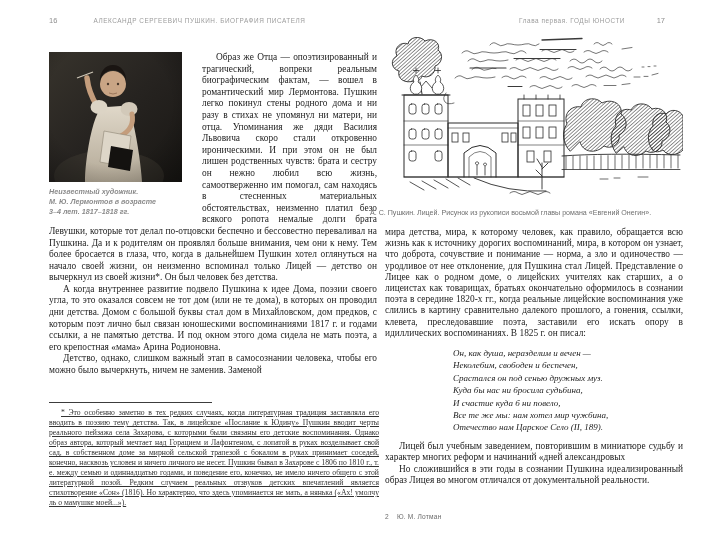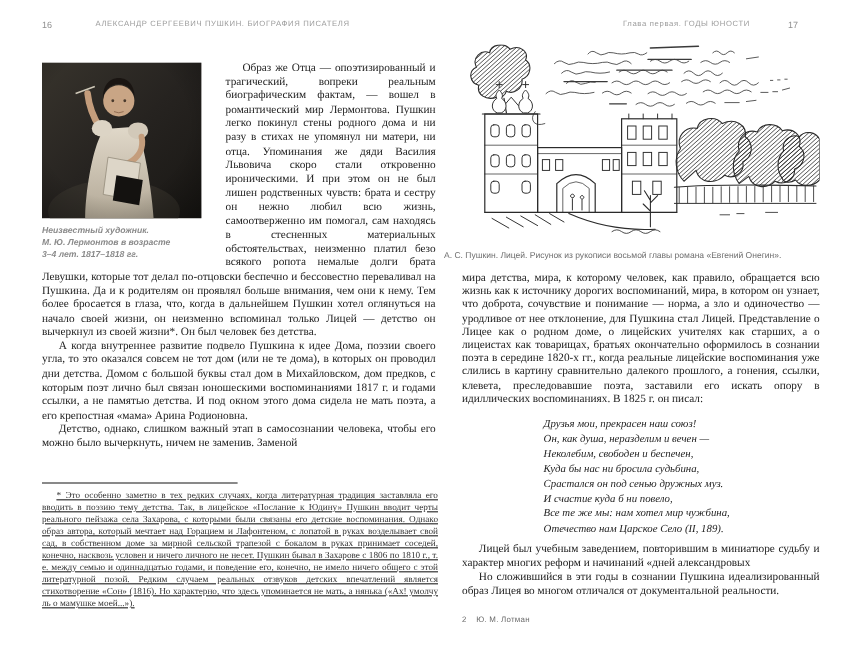--- a/index.html
+++ b/index.html
@@ -3,21 +3,21 @@
 <meta charset="utf-8">
 <style>
   html,body{margin:0;padding:0;}
   body{
     width:709px;height:540px;position:relative;overflow:hidden;
     background:#ffffff;
     font-family:"Liberation Serif", serif;
     color:#232323;
   }
   .page{position:absolute;top:0;height:540px;}
-  .page-left{left:0;width:354px;padding-left:20px;}
+  .page-left{left:14px;width:354px;padding-left:20px;}
   .page-right{left:354px;width:355px;}
 
   
   .running-head{
     position:absolute;top:17px;
     font-family:"Liberation Sans", sans-serif;
     font-size:6.4px;letter-spacing:0.55px;color:#9b9b9b;
     white-space:nowrap;
   }
   .pagenum{position:absolute;top:16px;font-family:"Liberation Sans", sans-serif;
@@ -238,25 +238,24 @@
     <path d="M120,156 q4,-3 8,0 t8,0 t8,0 t8,0 t8,0" stroke-width="0.7"></path>
     <path d="M210,142 h8 M224,141 h6 M248,140 h10" stroke-width="0.7"></path>
   </svg>
 
   <div class="rp-caption">А. С. Пушкин. Лицей. Рисунок из рукописи восьмой главы романа «Евгений Онегин».</div>
 
   <div class="rp-body">
     <p class="para">мира детства, мира, к которому человек, как правило, обращается всю жизнь как к источнику дорогих воспоминаний, мира, в котором он узнает, что доброта, сочувствие и понимание — норма, а зло и одиночество — уродливое от нее отклонение, для Пушкина стал Лицей. Представление о Лицее как о родном доме, о лицейских учителях как старших, а о лицеистах как товарищах, братьях окончательно оформилось в сознании поэта в середине 1820-х гг., когда реальные лицейские воспоминания уже слились в картину сравнительно далекого прошлого, а гонения, ссылки, клевета, преследовавшие поэта, заставили его искать опору в идиллических воспоминаниях. В 1825 г. он писал:</p>
 
     <div class="poem">
-      <div>Друзья мои, прекрасен наш союз!</div>
       <div>Он, как душа, неразделим и вечен —</div>
       <div>Неколебим, свободен и беспечен,</div>
+      <div>Срастался он под сенью дружных муз.</div>
       <div>Куда бы нас ни бросила судьбина,</div>
-      <div>Срастался он под сенью дружных муз.</div>
       <div>И счастие куда б ни повело,</div>
       <div>Все те же мы: нам хотел мир чужбина,</div>
       <div>Отечество нам Царское Село (II, 189).</div>
     </div>
 
     <p class="para indent closing">Лицей был учебным заведением, повторившим в миниатюре судьбу и характер многих реформ и начинаний «дней александровых</p>
     <p class="para indent closing">Но сложившийся в эти годы в сознании Пушкина идеализированный образ Лицея во многом отличался от документальной реальности.</p>
   </div>
 
   <div class="signature">

